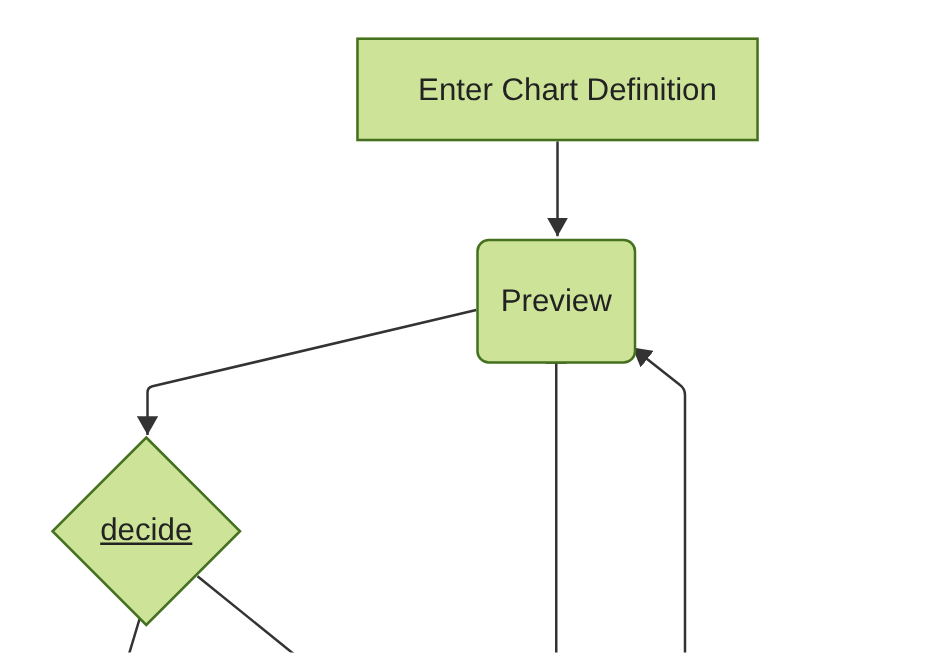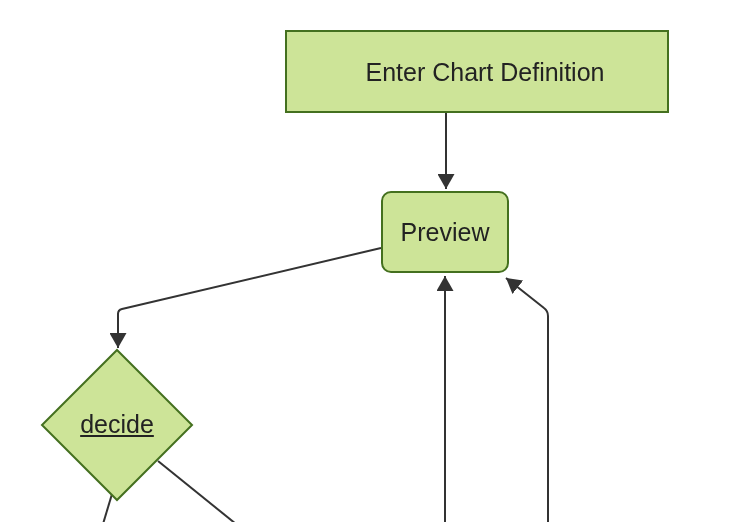--- a/index.html
+++ b/index.html
@@ -49,25 +49,25 @@
     display:flex;
     align-items:center;
     justify-content:center;
     color:var(--text-color);
     font-size:25px;
     line-height:1.2;
     white-space:nowrap;
   }
   .node-rect{
     left:285px; top:30px;
-    width:384px; height:83px;padding-left:16px;
+    width:322px; height:83px;padding-left:16px;
   }
   .node-rounded{
     left:381px; top:191px;
-    width:128px; height:82px;
+    width:128px; height:100px;
     border-radius:10px;
   }
   .diamond-label{
     position:absolute;
     left:47px; top:409px;
     width:140px;
     text-align:center;
     color:var(--text-color);
     font-size:25px;
     line-height:1.2;

